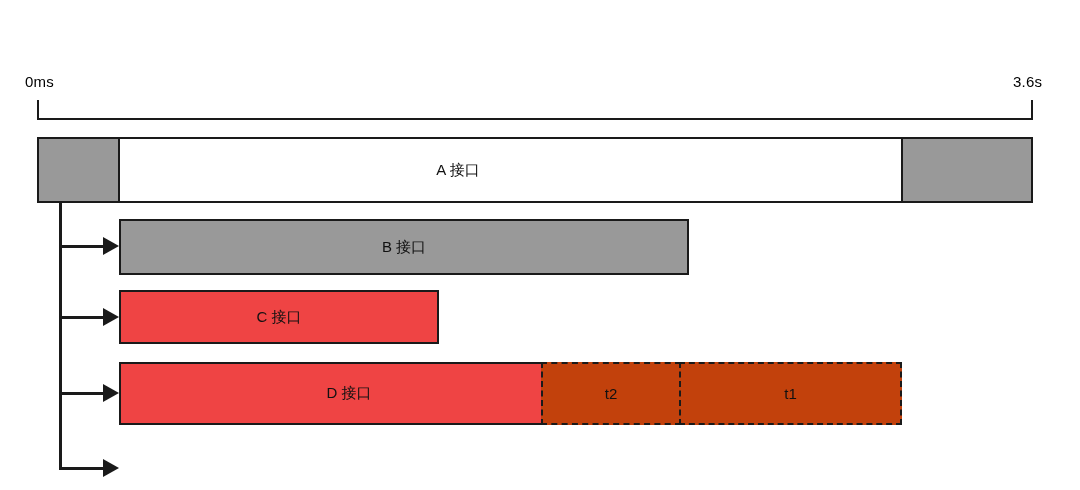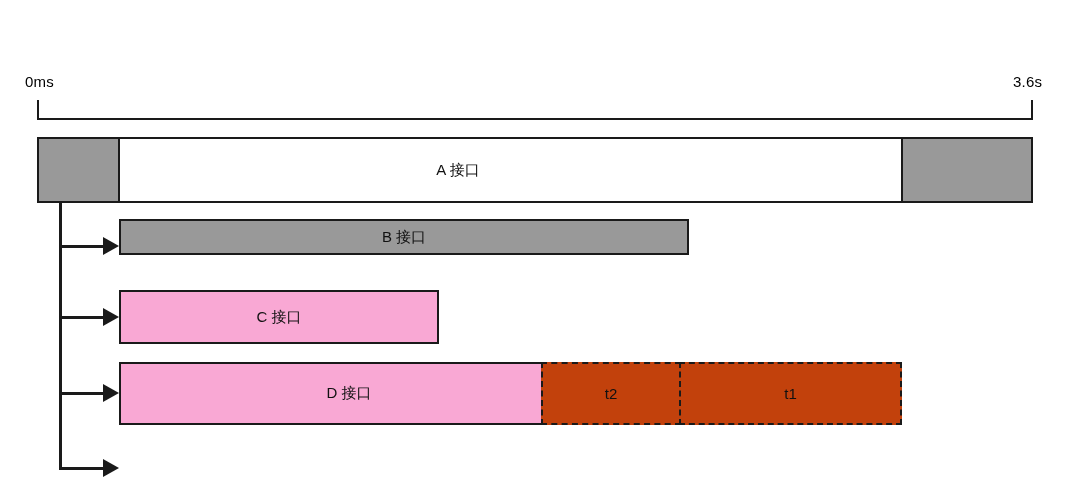--- a/index.html
+++ b/index.html
@@ -48,21 +48,21 @@
   
   .bar {
     position: absolute;
     box-sizing: border-box;
     border: 2px solid #1a1a1a;
     display: flex;
     align-items: center;
     justify-content: center;
     font-size: 15px;
     color: #111111;
-    background: #f9a8d4;
+    background: #ef4444;
     white-space: nowrap;
   }
   .bar.filled { background: #999999; }
   .bar.dashed {
     border-style: dashed;
     border-width: 2px;
     background: #c2410c;
   }
 
   
@@ -99,21 +99,21 @@
     width: 842px;
     height: 66px;
     display: flex;
     align-items: center;
     justify-content: center;
     font-size: 15px;
     color: #111111;
     pointer-events: none;
   }
 
-  #row-b { left: 119px; top: 175px; width: 570px; height: 36px; }
+  #row-b { left: 119px; top: 175px; width: 570px; height: 56px; }
   #row-c { left: 119px; top: 246px; width: 320px; height: 54px; }
   #row-d { left: 119px; top: 318px; width: 424px; height: 63px; padding-left: 36px; }
   #row-d-t2 { left: 541px; top: 318px; width: 140px; height: 63px; }
   #row-d-t1 { left: 679px; top: 318px; width: 223px; height: 63px; }
   #row-e { left: 119px; top: 399px; width: 383px; height: 56px; }
 
   
   #fork-spine {
     position: absolute;
     left: 59px;

